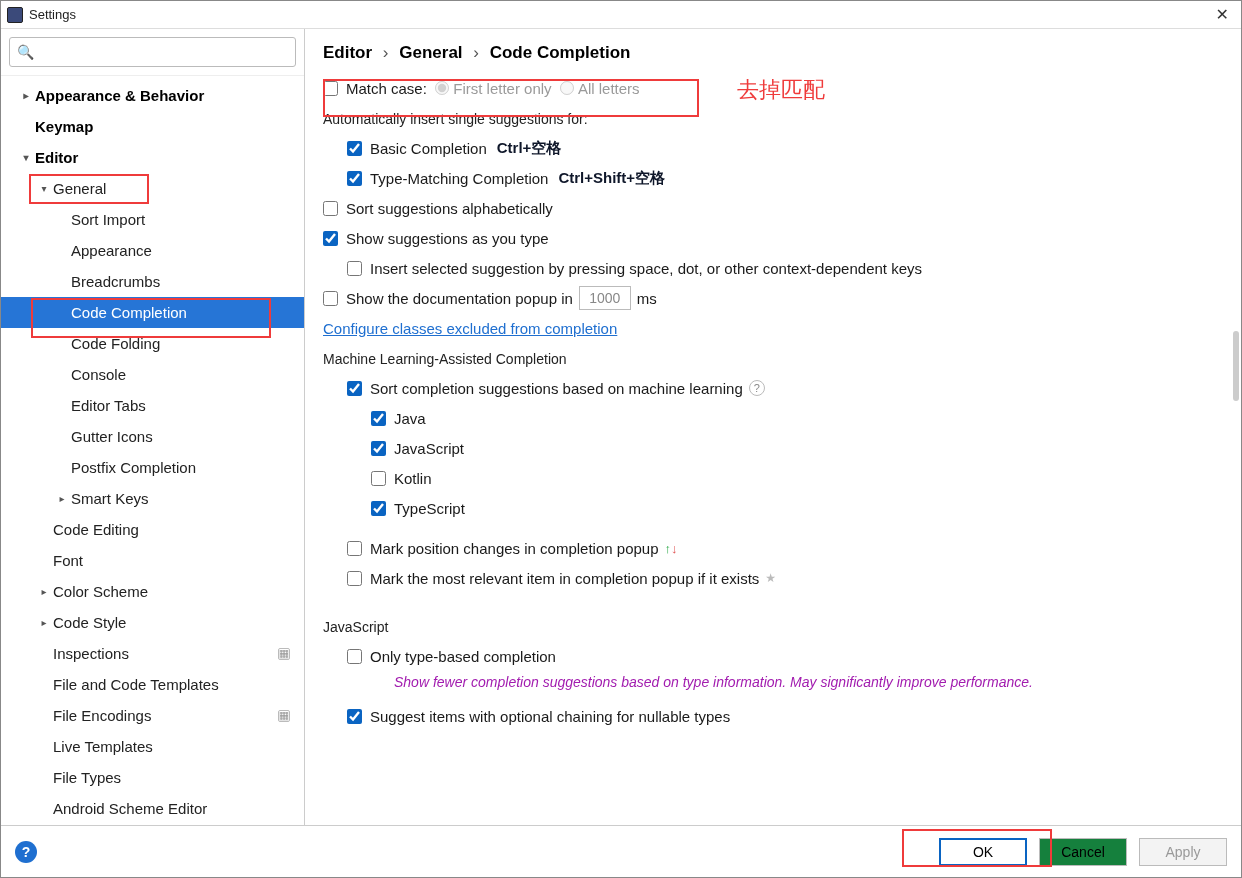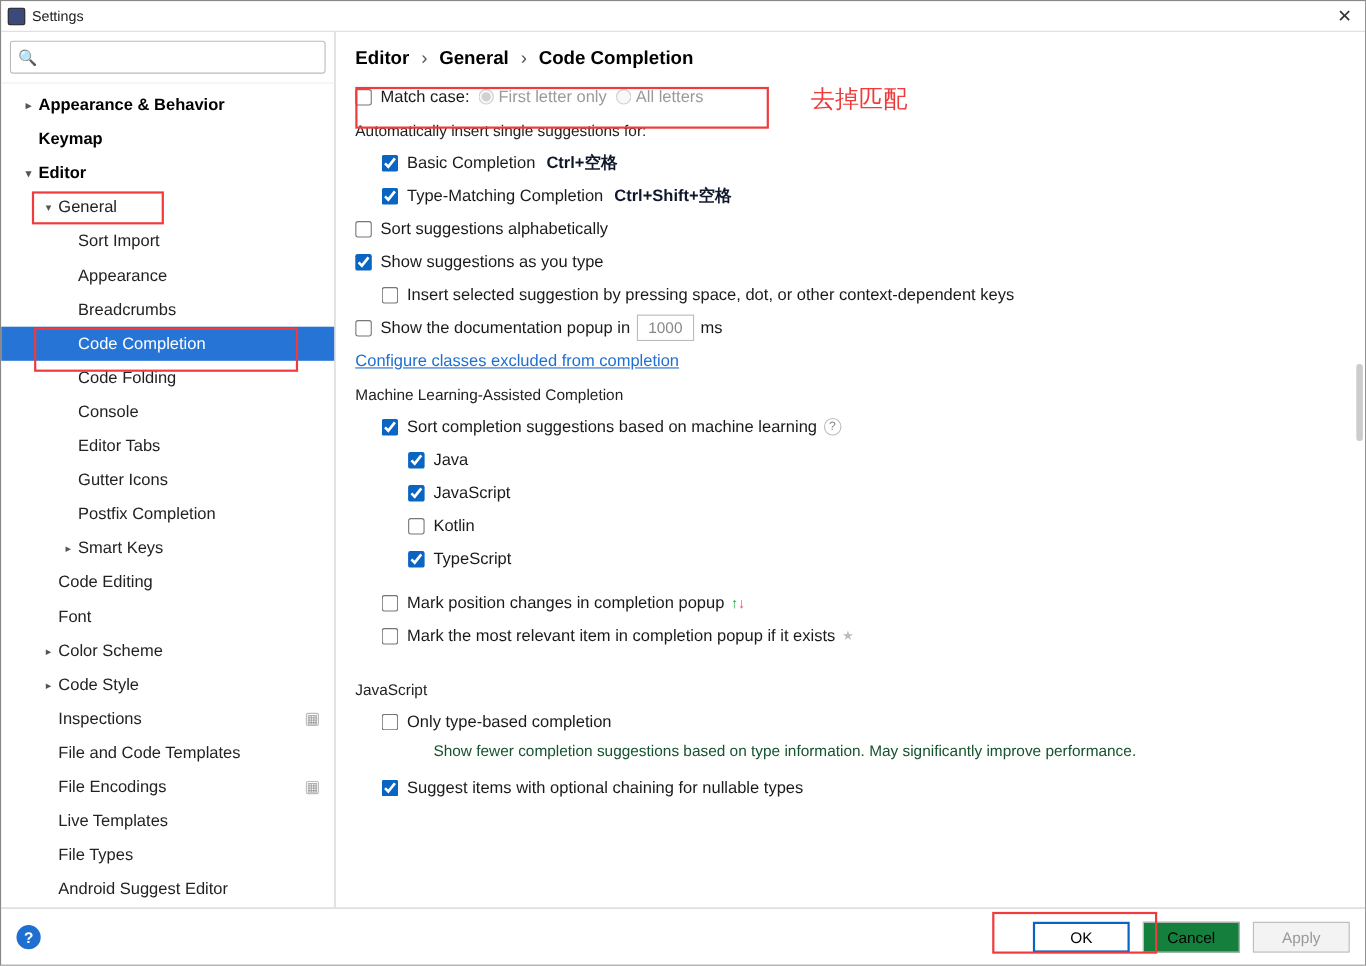--- a/index.html
+++ b/index.html
@@ -40,21 +40,21 @@
   .row input[type=radio] { width:14px; height:14px; margin:0 4px 0 0; }
   .row .disabled-text { color:#9a9a9a; }
   .row .shortcut { color:#0f172a; margin-left:10px;font-weight:bold; }
   .row .numbox { width:52px; height:24px; border:1px solid #bbb; text-align:center; margin:0 6px; color:#888; background:#fff; font-size:14px; }
   .link { color:#1f6fd0; cursor:pointer;text-decoration:underline; }
   .help-icon { width:16px; height:16px; border:1px solid #bbb; border-radius:50%; display:inline-flex; align-items:center; justify-content:center; font-size:11px; color:#888; margin-left:6px; }
   .arrows-icon { margin-left:6px; font-size:13px; }
   .arrows-icon .up { color:#28a745; }
   .arrows-icon .dn { color:#e05555; }
   .star-icon { color:#bbb; margin-left:6px; font-size:12px; }
-  .desc { color:#14532d; font-size:14px; padding-left:24px; line-height:1.35; }
+  .desc { color:#a21caf; font-size:14px; padding-left:24px; line-height:1.35;font-style:italic; }
   .row.ind1 .desc { padding-left:0; margin-left:24px; }
   
   .footer { height:52px; border-top:1px solid #ccc; display:flex; align-items:center; padding:0 14px; gap:12px; }
   .footer .helpbtn { width:22px; height:22px; border-radius:50%; background:#1f6fd0; color:#fff; display:flex; align-items:center; justify-content:center; font-size:14px; font-weight:700; }
   .footer .spacer { flex:1; }
   .btn { height:28px; min-width:88px; border:1px solid #bbb; background:#15803d; cursor:pointer; padding:0 16px; font-size:14px; }
   .btn.primary { border:2px solid #0a64c2; background:#fff; font-weight:400; }
   .btn:disabled { color:#999; background:#f3f3f3; }
   
   .scroll-marker { position:absolute; right:2px; top:330px; width:6px; height:70px; background:#ccc; border-radius:3px; }
@@ -167,21 +167,21 @@
           <div class="tree-item lvl1">
             <span class="arrow"></span>
             <span>Live Templates</span>
           </div>
           <div class="tree-item lvl1">
             <span class="arrow"></span>
             <span>File Types</span>
           </div>
           <div class="tree-item lvl1">
             <span class="arrow"></span>
-            <span>Android Suggest Editor</span>
+            <span>Android Scheme Editor</span>
           </div>
         </div>
     </div>
 
     <div class="main">
       <div class="breadcrumb">
         <span>Editor</span>
         <span class="sep">›</span>
         <span>General</span>
         <span class="sep">›</span>

